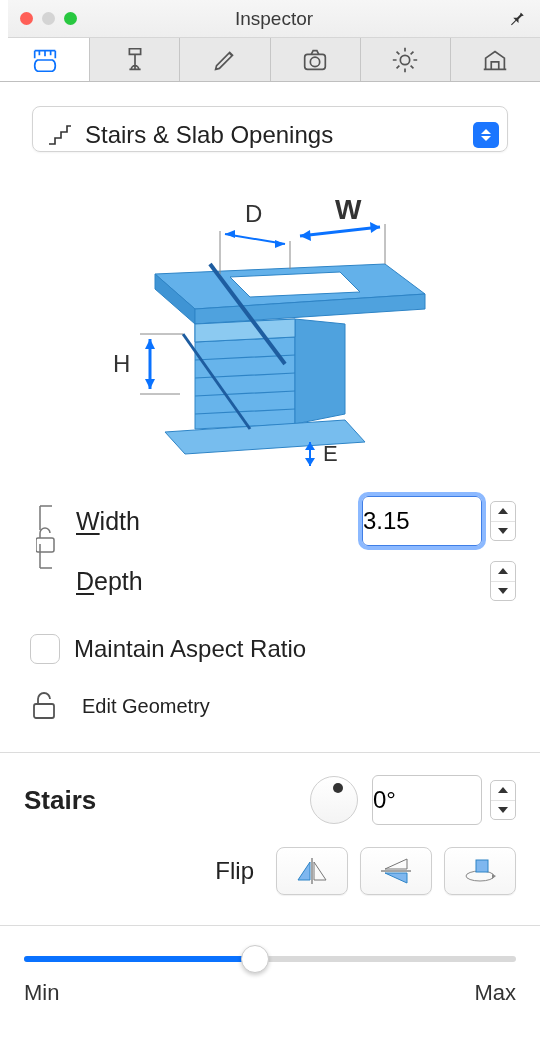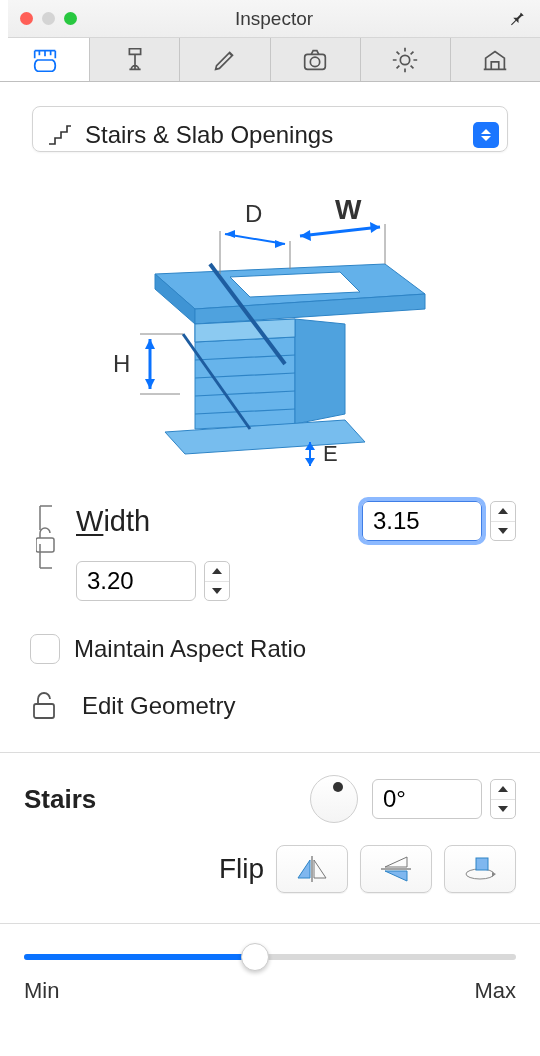--- a/index.html
+++ b/index.html
@@ -34,49 +34,49 @@
 
 .diagram { display:flex; justify-content:center; margin:22px 0 20px; }
 .diagram svg { width: 370px; height: 300px; }
 
 .dim-rows { display:flex; align-items:flex-start; padding-left:6px; margin-top:10px; }
 .lock-col { width:46px; display:flex; flex-direction:column; align-items:center; margin-top:8px; }
 .lock-col svg { width:34px; height:70px; stroke:#777; fill:none; stroke-width:1.5; }
 .fields-col { flex:1; }
 .dim-row { display:flex; align-items:center; height:54px; }
 .dim-row + .dim-row { margin-top:6px; }
-.dim-label { font-size:29px; flex:1; }
+.dim-label { font-size:25px; flex:1; }
 .dim-label .ul { text-decoration:underline; text-underline-offset:3px; }
-.num-input { width:120px; height:40px; border:1px solid #c9c9c9; border-radius:6px; font-size:24px; padding:0 10px; text-align:left; background:#fff; }
+.num-input { width:120px; height:50px; border:1px solid #c9c9c9; border-radius:6px; font-size:24px; padding:0 0; text-align:left; background:#fff; }
 .num-input.focused { outline:4px solid #8cb9ff; border-color:#3f7ee6; }
 .stepper { width:26px; height:40px; margin-left:8px; border:1px solid #c9c9c9; border-radius:5px; display:flex; flex-direction:column; background:#fff; }
 .stepper div { flex:1; display:flex; align-items:center; justify-content:center; }
 .stepper div:first-child { border-bottom:1px solid #e2e2e2; }
 .stepper .tri { width:0;height:0;border-left:5px solid transparent;border-right:5px solid transparent; }
 .stepper .tup { border-bottom:6px solid #333; }
 .stepper .tdn { border-top:6px solid #333; }
 
 .chk-row { display:flex; align-items:center; gap:14px; margin-top:26px; padding-left:6px; }
 .checkbox { width:30px; height:30px; border:1px solid #c9c9c9; border-radius:7px; background:#fff; }
 .chk-label { font-size:24px; }
 
 .edit-row { display:flex; align-items:center; gap:20px; margin-top:26px; padding-left:6px; }
 .edit-row svg { width:32px; height:32px; stroke:#555; fill:none; stroke-width:1.8; }
-.edit-row .elabel { font-size:24px; }
+.edit-row .elabel { font-size:20px; }
 
 .divider { height:1px; background:#dcdcdc; margin:30px -24px 0; }
 
 .rotate-row { display:flex; align-items:center; margin-top:22px; }
 .section-label { font-size:26px; font-weight:600; }
 .rotate-row .spacer { flex:1; }
 .dial { width:48px; height:48px; border:1px solid #cfcfcf; border-radius:50%; background:linear-gradient(#fff,#f4f4f4); position:relative; margin-right:14px; }
 .dial::after { content:""; position:absolute; width:10px; height:10px; background:#333; border-radius:50%; top:6px; left:22px; }
 
 .flip-row { display:flex; align-items:center; justify-content:flex-end; gap:12px; margin-top:22px; }
-.flip-row .flabel { font-size:28px; margin-right:0; }
+.flip-row .flabel { font-size:24px; margin-right:10px; }
 .icon-btn { width:72px; height:48px; border:1px solid #cfcfcf; border-radius:8px; background:linear-gradient(#fff,#f6f6f6); display:flex; align-items:center; justify-content:center; box-shadow:0 1px 1px rgba(0,0,0,.06); }
 .icon-btn svg { width:34px; height:30px; }
 
 .smooth { margin-top:30px; }
 .slider-track { position:relative; height:6px; background:#d9d9d9; border-radius:3px; margin-top:26px; }
 .slider-fill { position:absolute; left:0; height:6px; background:#0a72ff; border-radius:3px; width:47%; }
 .slider-thumb { position:absolute; width:28px; height:28px; background:#fff; border:1px solid #ccc; border-radius:50%; top:-11px; left:calc(47% - 14px); box-shadow:0 2px 4px rgba(0,0,0,.2); }
 .slider-labels { display:flex; justify-content:space-between; margin-top:18px; font-size:22px; color:#333; }
 
 </style>
@@ -213,21 +213,21 @@
         <div class="stepper">
           <div>
               <span class="tri tup"></span>
             </div>
           <div>
               <span class="tri tdn"></span>
             </div>
         </div>
       </div>
       <div class="dim-row">
-        <input class="num-input" value="3.20" style="">
+        <span class="dim-label"><span class="ul">D</span><span>epth</span></span>
         <div class="stepper">
           <div>
               <span class="tri tup"></span>
             </div>
           <div>
               <span class="tri tdn"></span>
             </div>
         </div>
       </div>
     </div>

